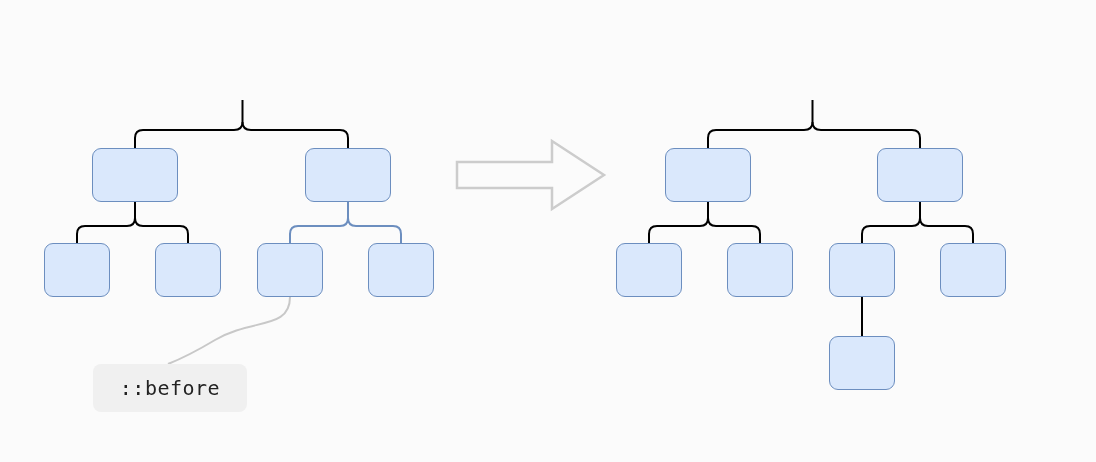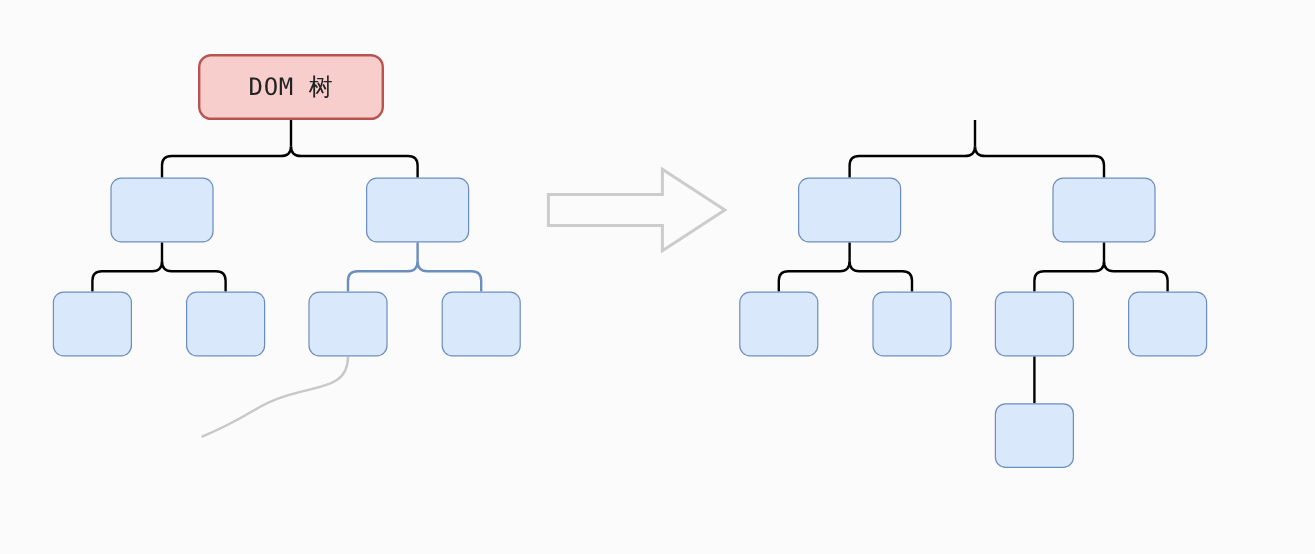--- a/index.html
+++ b/index.html
@@ -97,32 +97,32 @@
     <path d="M 708 218 Q 708 226 700 226 L 657 226 Q 649 226 649 234 L 649 243" fill="none" stroke="#000000" stroke-width="2"></path>
     <path d="M 708 218 Q 708 226 716 226 L 752 226 Q 760 226 760 234 L 760 243" fill="none" stroke="#000000" stroke-width="2"></path>
 
     <path d="M 920 202 L 920 218" fill="none" stroke="#000000" stroke-width="2"></path>
     <path d="M 920 218 Q 920 226 912 226 L 870 226 Q 862 226 862 234 L 862 243" fill="none" stroke="#000000" stroke-width="2"></path>
     <path d="M 920 218 Q 920 226 928 226 L 965 226 Q 973 226 973 234 L 973 243" fill="none" stroke="#000000" stroke-width="2"></path>
 
     <path d="M 862 297 L 862 336" fill="none" stroke="#000000" stroke-width="2"></path>
   </svg>
 
-  <div class="node pink" style="left:165px; top:45px; width:155px; height:55px;">
-    <span class="node-label mono">DOM 树</span>
-  </div>
 
   <div class="node blue" style="left:92px; top:148px; width:86px; height:54px;"></div>
   <div class="node blue" style="left:305px; top:148px; width:86px; height:54px;"></div>
 
   <div class="node blue" style="left:44px; top:243px; width:66px; height:54px;"></div>
   <div class="node blue" style="left:155px; top:243px; width:66px; height:54px;"></div>
   <div class="node blue" style="left:257px; top:243px; width:66px; height:54px;"></div>
   <div class="node blue" style="left:368px; top:243px; width:66px; height:54px;"></div>
 
+  <div class="node gray" style="left:93px; top:364px; width:154px; height:48px;">
+    <span class="node-label mono">::before</span>
+  </div>
 
 
   <div class="node blue" style="left:665px; top:148px; width:86px; height:54px;"></div>
   <div class="node blue" style="left:877px; top:148px; width:86px; height:54px;"></div>
 
   <div class="node blue" style="left:616px; top:243px; width:66px; height:54px;"></div>
   <div class="node blue" style="left:727px; top:243px; width:66px; height:54px;"></div>
   <div class="node blue" style="left:829px; top:243px; width:66px; height:54px;"></div>
   <div class="node blue" style="left:940px; top:243px; width:66px; height:54px;"></div>
 

